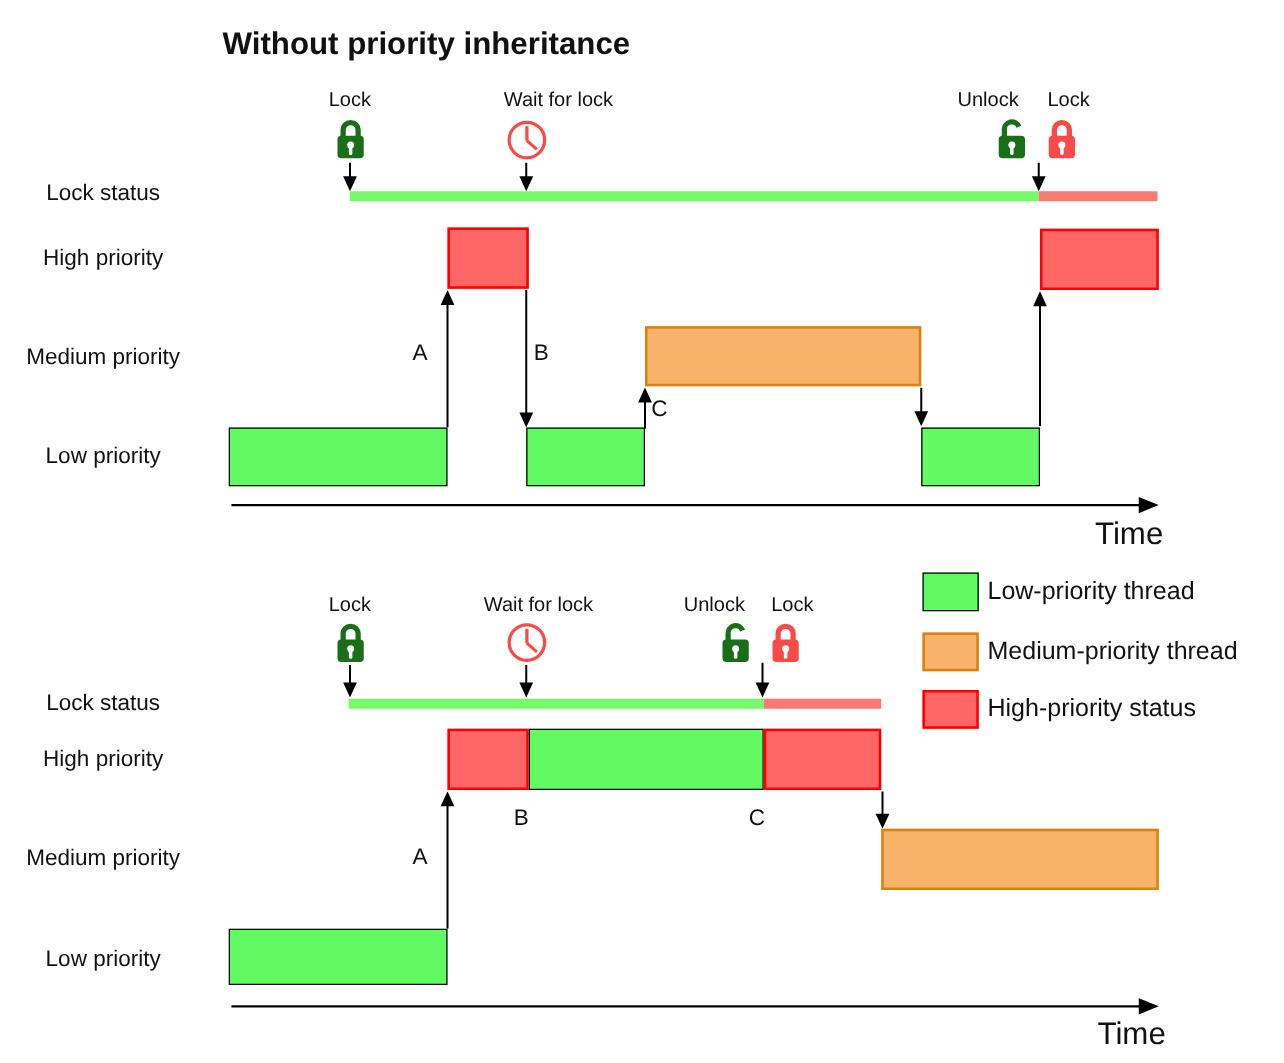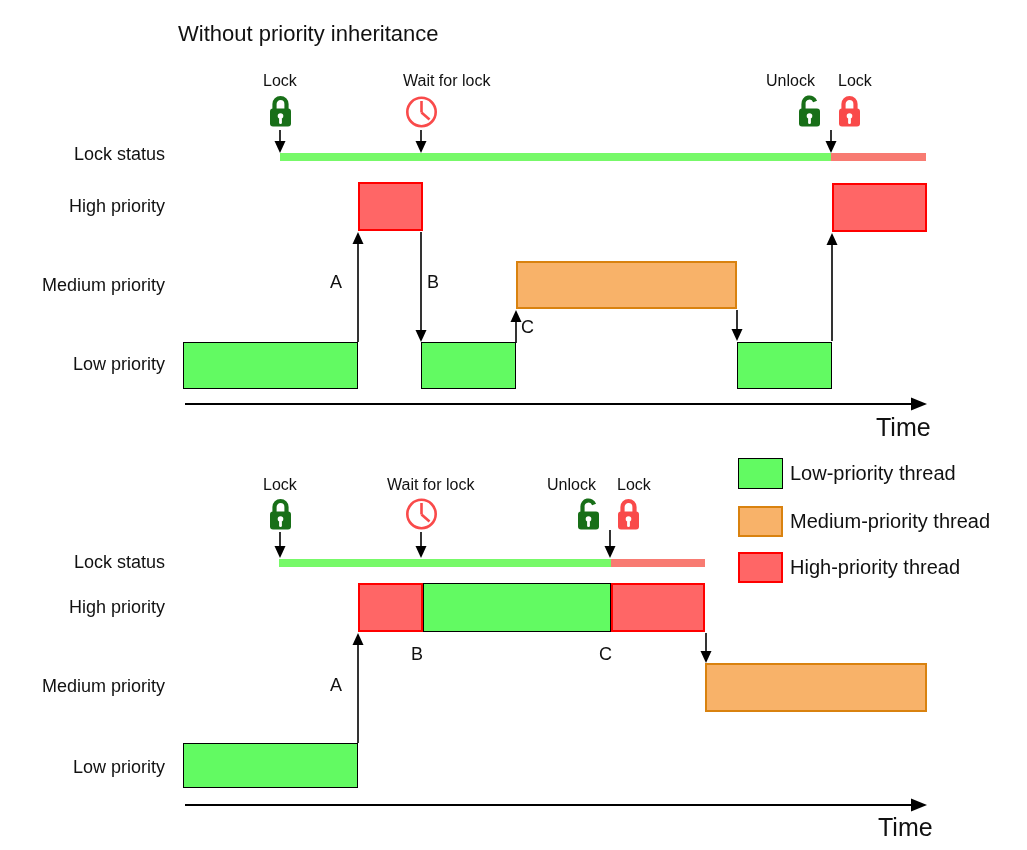--- a/index.html
+++ b/index.html
@@ -1,19 +1,19 @@
 <!DOCTYPE html>
 <html style="--thread_green: #62FA62; --thread_red: #FF6666; --thread_red_border: #FF0000; --thread_orange: #F8B269; --thread_orange_border: #D9820F; --status_green: #77F969; --status_red: #F87B72; --icon_green: #186F18; --icon_red: #F94A4A; --watermark_gray: #AFAFAF;"><head>
 <meta charset="utf-8">
 <style>
   html,body{margin:0;padding:0;background:#fff;}
   body{font-family:"Liberation Sans", sans-serif;color:#111;}
   .canvas{position:relative;width:1027px;height:850px;background:#fff;overflow:hidden;}
-  .title{position:absolute;font-weight:normal;font-size:22px;white-space:nowrap;}
-  .row-label{position:absolute;left:0;width:165px;text-align:right;font-size:18px;white-space:nowrap;}
+  .title{position:absolute;font-weight:bold;font-size:25px;white-space:nowrap;}
+  .row-label{position:absolute;left:0;width:165px;text-align:center;font-size:18px;white-space:nowrap;}
   .ann{position:absolute;font-size:16px;white-space:nowrap;}
   .marker{position:absolute;font-size:18px;}
   .time-label{position:absolute;font-size:25px;}
   .legend-label{position:absolute;font-size:20px;white-space:nowrap;}
   .bar{position:absolute;box-sizing:border-box;}
   .green-bar{background:var(--thread_green);border:1.6px solid #000;}
   .red-bar{background:var(--thread_red);border:2px solid var(--thread_red_border);}
   .orange-bar{background:var(--thread_orange);border:2px solid var(--thread_orange_border);}
   .status-green{background:var(--status_green);}
   .status-red{background:var(--status_red);}
@@ -243,15 +243,15 @@
   </span>
   <div class="time-label" style="left:878px;top:813px;">Time</div>
 
   <div class="swatch" style="left:738px;top:458px;background:var(--thread_green);border:1.6px solid #000;"></div>
   <div class="legend-label" style="left:790px;top:462px;">Low-priority thread</div>
 
   <div class="swatch" style="left:738px;top:506px;background:var(--thread_orange);border:2px solid var(--thread_orange_border);"></div>
   <div class="legend-label" style="left:790px;top:510px;">Medium-priority thread</div>
 
   <div class="swatch" style="left:738px;top:552px;background:var(--thread_red);border:2px solid var(--thread_red_border);"></div>
-  <div class="legend-label" style="left:790px;top:556px;">High-priority thread</div>
+  <div class="legend-label" style="left:790px;top:556px;">High-priority status</div>
 
 </div>
 
 </body></html>

